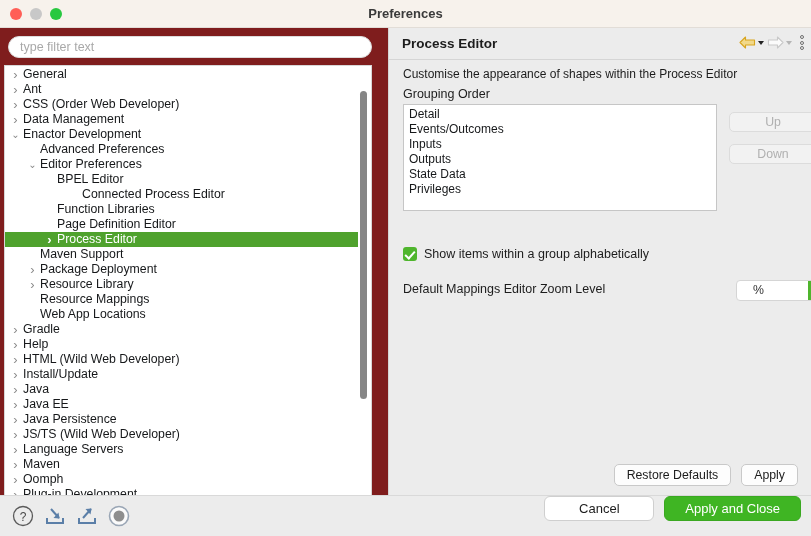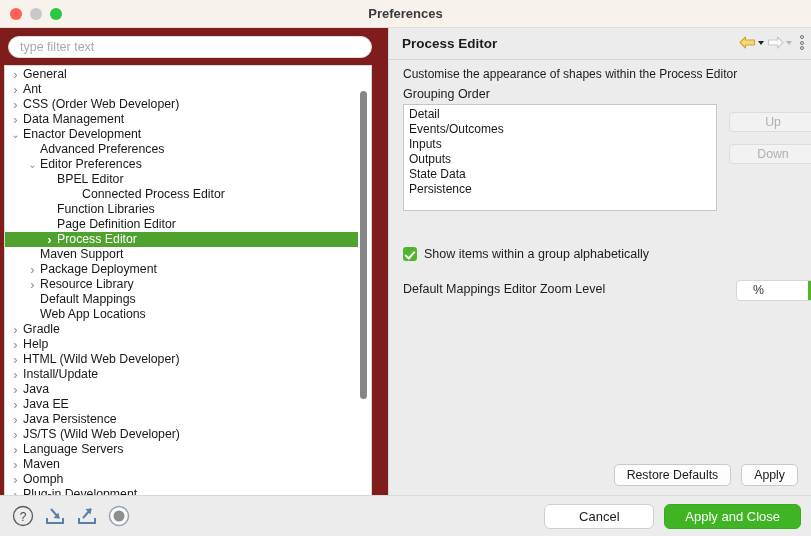--- a/index.html
+++ b/index.html
@@ -382,21 +382,21 @@
     top: 8px;
     display: flex;
     align-items: center;
     gap: 8px;
   }
   .ficon { display: block; }
 
   .footer-buttons {
     position: absolute;
     right: 10px;
-    top: 8px;
+    top: 0;
     display: flex;
     gap: 10px;
     align-items: center;
   }
   .fbtn {
     height: 25px;
     line-height: 23px;
     padding: 0 20px;
     font-size: 13px;
     font-family: "Liberation Sans", sans-serif;
@@ -494,21 +494,21 @@
             <div class="tree-row" style="padding-left: 21px;">
               <span class="chev" style="font-size: 13px;">›</span>
               <span class="tree-label">Package Deployment</span>
             </div>
             <div class="tree-row" style="padding-left: 21px;">
               <span class="chev" style="font-size: 13px;">›</span>
               <span class="tree-label">Resource Library</span>
             </div>
             <div class="tree-row" style="padding-left: 21px;">
               <span class="chev none">›</span>
-              <span class="tree-label">Default Mappings</span>
+              <span class="tree-label">Resource Mappings</span>
             </div>
             <div class="tree-row" style="padding-left: 21px;">
               <span class="chev none">›</span>
               <span class="tree-label">Web App Locations</span>
             </div>
             <div class="tree-row" style="padding-left: 4px;">
               <span class="chev" style="font-size: 13px;">›</span>
               <span class="tree-label">Gradle</span>
             </div>
             <div class="tree-row" style="padding-left: 4px;">
@@ -593,21 +593,21 @@
 
       <div class="desc-line">Customise the appearance of shapes within the Process Editor</div>
       <div class="group-label">Grouping Order</div>
 
       <div class="order-list" id="order-list">
           <div class="order-item">Detail</div>
           <div class="order-item">Events/Outcomes</div>
           <div class="order-item">Inputs</div>
           <div class="order-item">Outputs</div>
           <div class="order-item">State Data</div>
-          <div class="order-item">Persistence</div>
+          <div class="order-item">Privileges</div>
         </div>
 
       <div class="side-buttons" id="side-buttons">
           <button class="sbtn" disabled="">Up</button>
           <button class="sbtn" disabled="">Down</button>
         </div>
 
       <div class="check-row">
         <span class="checkbox"></span>
         <span class="check-label">Show items within a group alphabetically</span>

